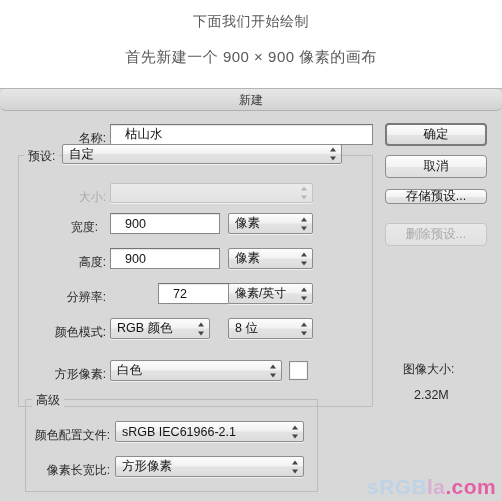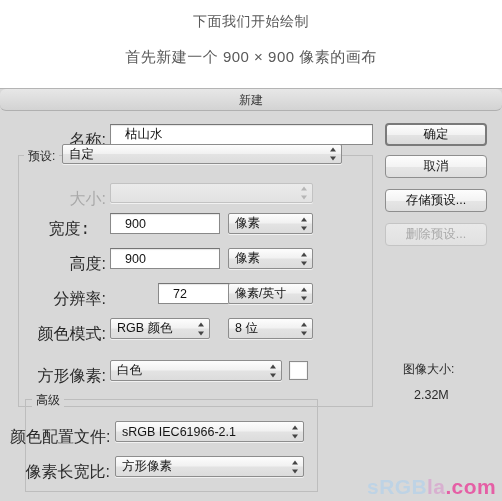--- a/index.html
+++ b/index.html
@@ -40,21 +40,21 @@
     border-radius: 6px;
   }
   .titlebar .tlabel {
     position: absolute; width: 502px; top: 3px;
     text-align: center; font-size: 12px; color: #3a3a3a;
   }
 
   
   .lbl {
     position: absolute;
-    font-size: 16px;
+    font-size: 12px;
     color: #2a2a2a;
     text-align: right;
     white-space: nowrap;
   }
   .lbl.dis { color: #a9a9a9; }
 
   .tfield {
     position: absolute;
     background: #ffffff;
     border: 1px solid #898989;
@@ -187,21 +187,21 @@
 
     <div class="lbl dis" style="left:20px; top:100px; width:86px;">大小:</div>
     <div class="popup wide dis" style="left:110px; top:94px; width:203px; height:20px;">
       <span></span>
       <span class="stepper">
           <i class="up"></i>
           <i class="down"></i>
         </span>
     </div>
 
-    <div class="lbl" style="left:4px; top:130px; width:86px;font-family:Liberation Mono, monospace;">宽度:</div>
+    <div class="lbl" style="left:12px; top:130px; width:86px;">宽度:</div>
     <div class="tfield" style="left:110px; top:124px; width:110px; height:21px;">900</div>
     <div class="popup" style="left:228px; top:124px; width:85px; height:21px;">
       <span>像素</span>
       <span class="stepper">
           <i class="up"></i>
           <i class="down"></i>
         </span>
     </div>
 
     <div class="lbl" style="left:20px; top:165px; width:86px;">高度:</div>
@@ -266,21 +266,21 @@
     <div class="popup wide" style="left:115px; top:367px; width:189px; height:21px;">
       <span>方形像素</span>
       <span class="stepper">
           <i class="up"></i>
           <i class="down"></i>
         </span>
     </div>
 
     <div class="btn default" style="left:385px; top:34px; width:102px; height:23px;">确定</div>
     <div class="btn" style="left:385px; top:66px; width:102px; height:23px;">取消</div>
-    <div class="btn" style="left:385px; top:100px; width:102px; height:23px;">存储预设...</div>
+    <div class="btn" style="left:385px; top:100px; width:102px; height:15px;">存储预设...</div>
     <div class="btn dis" style="left:385px; top:134px; width:102px; height:23px;">删除预设...</div>
 
     <div class="imgsize-lbl" style="left:403px; top:272px;">图像大小:</div>
     <div class="imgsize-val" style="left:414px; top:299px;">2.32M</div>
 
     <div id="watermark"><span class="a">sRGB</span><span class="b">la</span><span class="c">.com</span></div>
 
   </div>
 </div>
 

